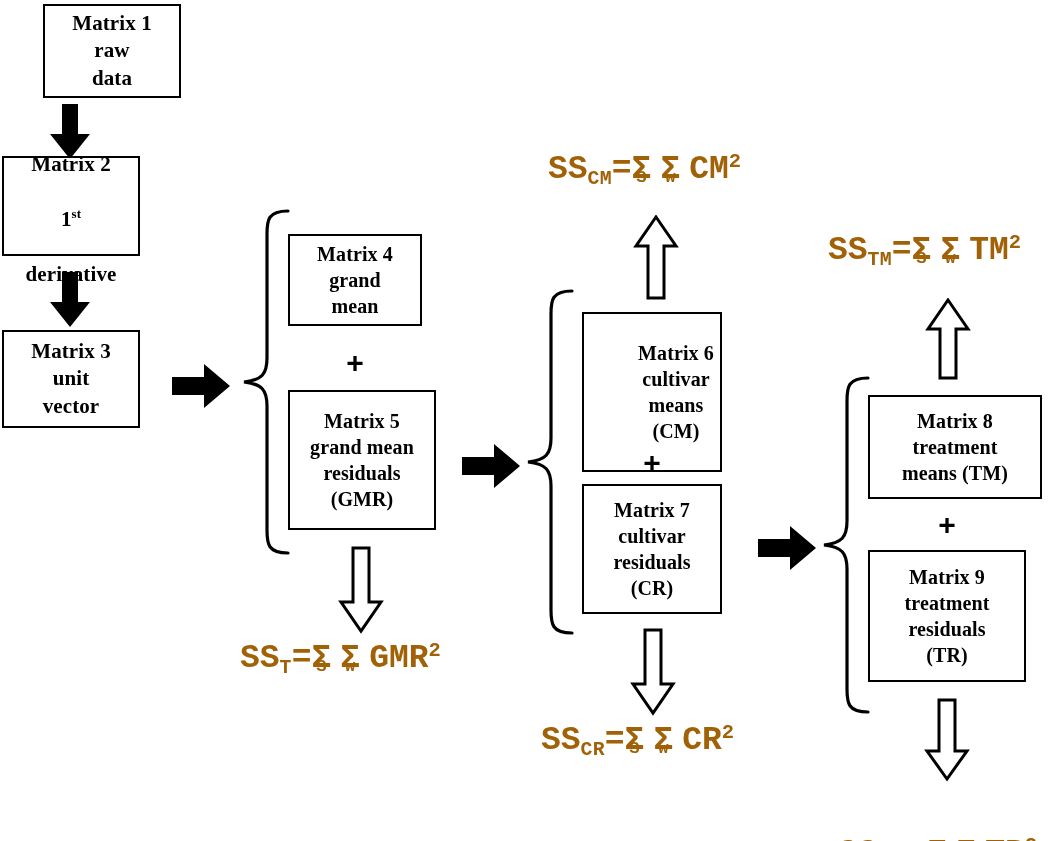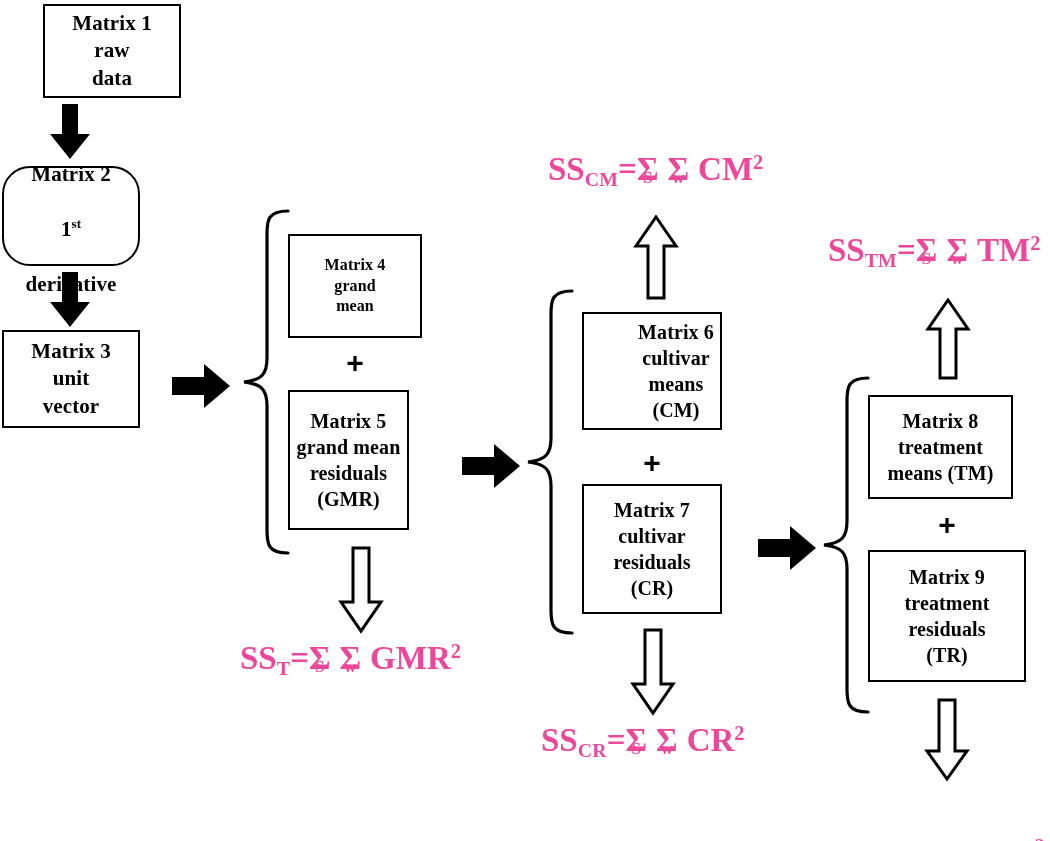--- a/index.html
+++ b/index.html
@@ -41,23 +41,23 @@
     font-family: "Liberation Sans", "DejaVu Sans", sans-serif;
     font-weight: bold;
     color: #000000;
     text-align: center;
     line-height: 1;
   }
 
   
   .formula {
     position: absolute;
-    font-family: Liberation Serif, serif;
-    font-weight: bold;
-    color: #ec4899;
+    font-family: Liberation Mono, monospace;
+    font-weight: bold;
+    color: #a16207;
     white-space: nowrap;
     line-height: 1;
   }
   .formula .sub {
     font-size: 0.60em;
     vertical-align: -0.30em;
     letter-spacing: 0.2px;
   }
   .formula .sup {
     font-size: 0.62em;
@@ -103,21 +103,21 @@
 raw
 data</span>
   </div>
 
   <div class="arrow-solid" style="left:44px; top:104px; width:52px; height:56px;">
     <svg width="52" height="56" viewBox="0 0 52 56">
       <polygon points="18,0 34,0 34,30 46,30 26,55 6,30 18,30" fill="#000000"></polygon>
     </svg>
   </div>
 
-  <div class="mbox" style="left:2px; top:166px; width:138px; height:100px; font-size:21px;border-radius:28px;">
+  <div class="mbox" style="left:2px; top:156px; width:138px; height:100px; font-size:21px;">
     <span class="txt">
       <span>Matrix 2</span><br>
       <span>1</span><sup style="font-size:0.62em">st</sup><br>
       <span>derivative</span>
     </span>
   </div>
 
   <div class="arrow-solid" style="left:44px; top:272px; width:52px; height:56px;">
     <svg width="52" height="56" viewBox="0 0 52 56">
       <polygon points="18,0 34,0 34,30 46,30 26,55 6,30 18,30" fill="#000000"></polygon>
@@ -135,31 +135,31 @@
       <polygon points="0,17 32,17 32,4 58,26 32,48 32,35 0,35" fill="#000000"></polygon>
     </svg>
   </div>
 
   <div class="brace" style="left:240px; top:208px; width:52px; height:348px;">
     <svg width="52" height="348" viewBox="0 0 52 348" fill="none">
       <path d="M48 3 C 28 3, 27 12, 27 26 L27 150 C27 166, 22 172, 4 174 C22 176, 27 182, 27 198 L27 322 C27 336, 28 345, 48 345" stroke="#000000" stroke-width="3.2" fill="none" stroke-linecap="round"></path>
     </svg>
   </div>
 
-  <div class="mbox" style="left:288px; top:234px; width:134px; height:104px; font-size:16px;">
+  <div class="mbox" style="left:288px; top:234px; width:134px; height:92px; font-size:20px;">
     <span class="txt">Matrix 4
 grand
 mean</span>
   </div>
 
   <div class="plus" style="left:288px; top:348px; width:134px; font-size:30px;">
     <span>+</span>
   </div>
 
-  <div class="mbox" style="left:288px; top:390px; width:121px; height:140px; font-size:20px;">
+  <div class="mbox" style="left:288px; top:390px; width:148px; height:140px; font-size:20px;">
     <span class="txt">Matrix 5
 grand mean
 residuals
 (GMR)</span>
   </div>
 
   <div class="arrow-hollow" style="left:338px; top:546px; width:46px; height:88px;">
     <svg width="46" height="88" viewBox="0 0 46 88">
       <polygon points="15,2 31,2 31,56 43,56 23,85 3,56 15,56" fill="#ffffff" stroke="#000000" stroke-width="3"></polygon>
     </svg>
@@ -184,21 +184,21 @@
   <div class="formula" style="left:548px; top:152px; font-size:33px;">
     <span>SS</span><span class="sub">CM</span><span>=</span><span class="sigwrap"><span class="sig">Σ</span><span class="idx">S</span></span><span style="display:inline-block;width:9px"></span><span class="sigwrap"><span class="sig">Σ</span><span class="idx">w</span></span><span style="display:inline-block;width:9px"></span><span>CM</span><span class="sup">2</span>
   </div>
 
   <div class="arrow-hollow" style="left:633px; top:215px; width:46px; height:85px;">
     <svg width="46" height="85" viewBox="0 0 46 85">
       <polygon points="23,2 43,31 31,31 31,83 15,83 15,31 3,31" fill="#ffffff" stroke="#000000" stroke-width="3"></polygon>
     </svg>
   </div>
 
-  <div class="mbox" style="left:582px; top:312px; width:140px; height:118px; font-size:20px;padding-left:48px;">
+  <div class="mbox" style="left:582px; top:312px; width:140px; height:160px; font-size:20px;padding-left:48px;">
     <span class="txt">Matrix 6
 cultivar
 means
 (CM)</span>
   </div>
 
   <div class="plus" style="left:582px; top:448px; width:140px; font-size:30px;">
     <span>+</span>
   </div>
 
@@ -234,21 +234,21 @@
   <div class="formula" style="left:828px; top:233px; font-size:33px;">
     <span>SS</span><span class="sub">TM</span><span>=</span><span class="sigwrap"><span class="sig">Σ</span><span class="idx">S</span></span><span style="display:inline-block;width:9px"></span><span class="sigwrap"><span class="sig">Σ</span><span class="idx">w</span></span><span style="display:inline-block;width:9px"></span><span>TM</span><span class="sup">2</span>
   </div>
 
   <div class="arrow-hollow" style="left:925px; top:298px; width:46px; height:82px;">
     <svg width="46" height="82" viewBox="0 0 46 82">
       <polygon points="23,2 43,31 31,31 31,80 15,80 15,31 3,31" fill="#ffffff" stroke="#000000" stroke-width="3"></polygon>
     </svg>
   </div>
 
-  <div class="mbox" style="left:868px; top:395px; width:145px; height:104px; font-size:20px;">
+  <div class="mbox" style="left:868px; top:395px; width:174px; height:104px; font-size:20px;">
     <span class="txt">Matrix 8
 treatment
 means (TM)</span>
   </div>
 
   <div class="plus" style="left:868px; top:510px; width:158px; font-size:30px;">
     <span>+</span>
   </div>
 
   <div class="mbox" style="left:868px; top:550px; width:158px; height:132px; font-size:20px;">

